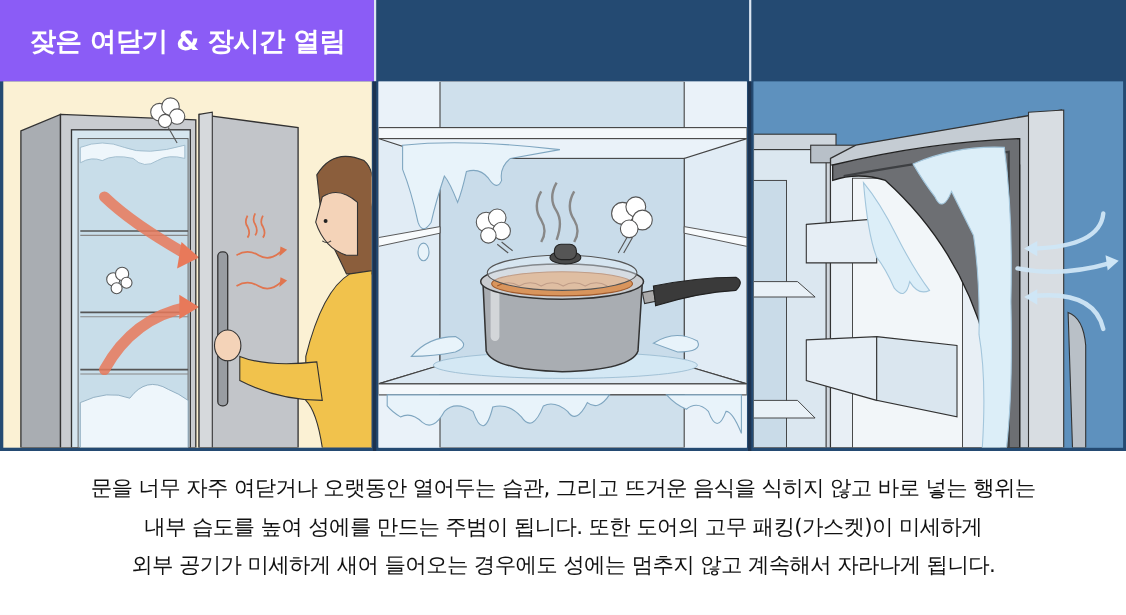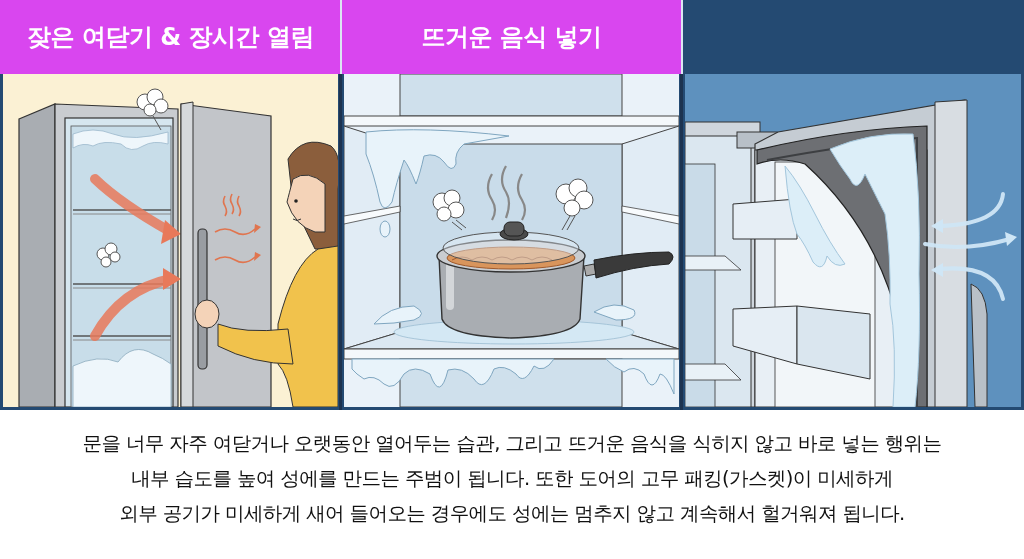--- a/index.html
+++ b/index.html
@@ -10,21 +10,21 @@
     position: absolute; left: 0; top: 0; width: 1024px; height: 410px;
     background: #244a72;
   }
   .panel {
     position: absolute; top: 0; height: 410px;
   }
   .panel-header {
     position: absolute; left: 0; top: 0; width: 100%; height: 74px;
     display: flex; align-items: center; justify-content: center;
     color: #ffffff; font-weight: bold; font-size: 24px; letter-spacing: -0.5px;
-    background: #d946ef;
+    background: #8b5cf6;
   }
   .panel-art {
     position: absolute; left: 3px; top: 74px; right: 3px; bottom: 3px;
     overflow: hidden;
   }
   .panel-art svg { display: block; width: 100%; height: 100%; }
   .divider-light {
     position: absolute; top: 0; width: 2px; height: 74px; background: #dbe6f2;
   }
   .divider-dark {
@@ -102,21 +102,20 @@
         <circle cx="293" cy="127" r="1.8" fill="#222"></circle>
         <path d="M290,145 q4,3 8,0" fill="none" stroke="#333" stroke-width="1"></path>
         <path d="M275,250 Q290,190 315,175 L335,172 L335,333 L290,333 Q285,300 275,290 Z" fill="#f1c24c" stroke="#333" stroke-width="1"></path>
         <path d="M215,250 Q240,260 285,255 L290,290 Q250,290 215,272 Z" fill="#f1c24c" stroke="#333" stroke-width="1"></path>
         <ellipse cx="204" cy="240" rx="12" ry="14" fill="#f4d3b8" stroke="#333" stroke-width="1"></ellipse>
       </svg>
     </div>
   </div>
 
   <div class="panel" style="left:341px; width:341px;">
-    <div class="panel-header">뜨거운 음식 넣기</div>
     <div class="panel-art" style="background:#e6f0f8;">
       <svg viewBox="0 0 335 333" preserveAspectRatio="none">
         <rect x="0" y="0" width="335" height="333" fill="#eaf2f9"></rect>
         <rect x="56" y="0" width="222" height="42" fill="#cfe0ec" stroke="#444" stroke-width="1"></rect>
         <rect x="0" y="42" width="335" height="10" fill="#f4f8fb" stroke="#444" stroke-width="1"></rect>
         <polygon points="0,52 56,70 56,258 0,275" fill="#e1ecf5" stroke="#444" stroke-width="1"></polygon>
         <polygon points="335,52 278,70 278,258 335,275" fill="#e1ecf5" stroke="#444" stroke-width="1"></polygon>
         <rect x="56" y="70" width="222" height="188" fill="#c9dcea" stroke="#444" stroke-width="1"></rect>
 
         <polygon points="0,142 56,132 56,138 0,150" fill="#f8fbfd" stroke="#444" stroke-width="0.8"></polygon>
@@ -220,14 +219,14 @@
 
   <div class="divider-light" style="left:340px;"></div>
   <div class="divider-light" style="left:681px;"></div>
   <div class="divider-dark" style="left:339px;"></div>
   <div class="divider-dark" style="left:680px;"></div>
 </div>
 
 <div class="caption">
   <div class="caption-line">문을 너무 자주 여닫거나 오랫동안 열어두는 습관, 그리고 뜨거운 음식을 식히지 않고 바로 넣는 행위는</div>
   <div class="caption-line">내부 습도를 높여 성에를 만드는 주범이 됩니다. 또한 도어의 고무 패킹(가스켓)이 미세하게</div>
-  <div class="caption-line">외부 공기가 미세하게 새어 들어오는 경우에도 성에는 멈추지 않고 계속해서 헐거워져 됩니다.</div>
+  <div class="caption-line">외부 공기가 미세하게 새어 들어오는 경우에도 성에는 멈추지 않고 계속해서 자라나게 됩니다.</div>
 </div>
 
 </body></html>

